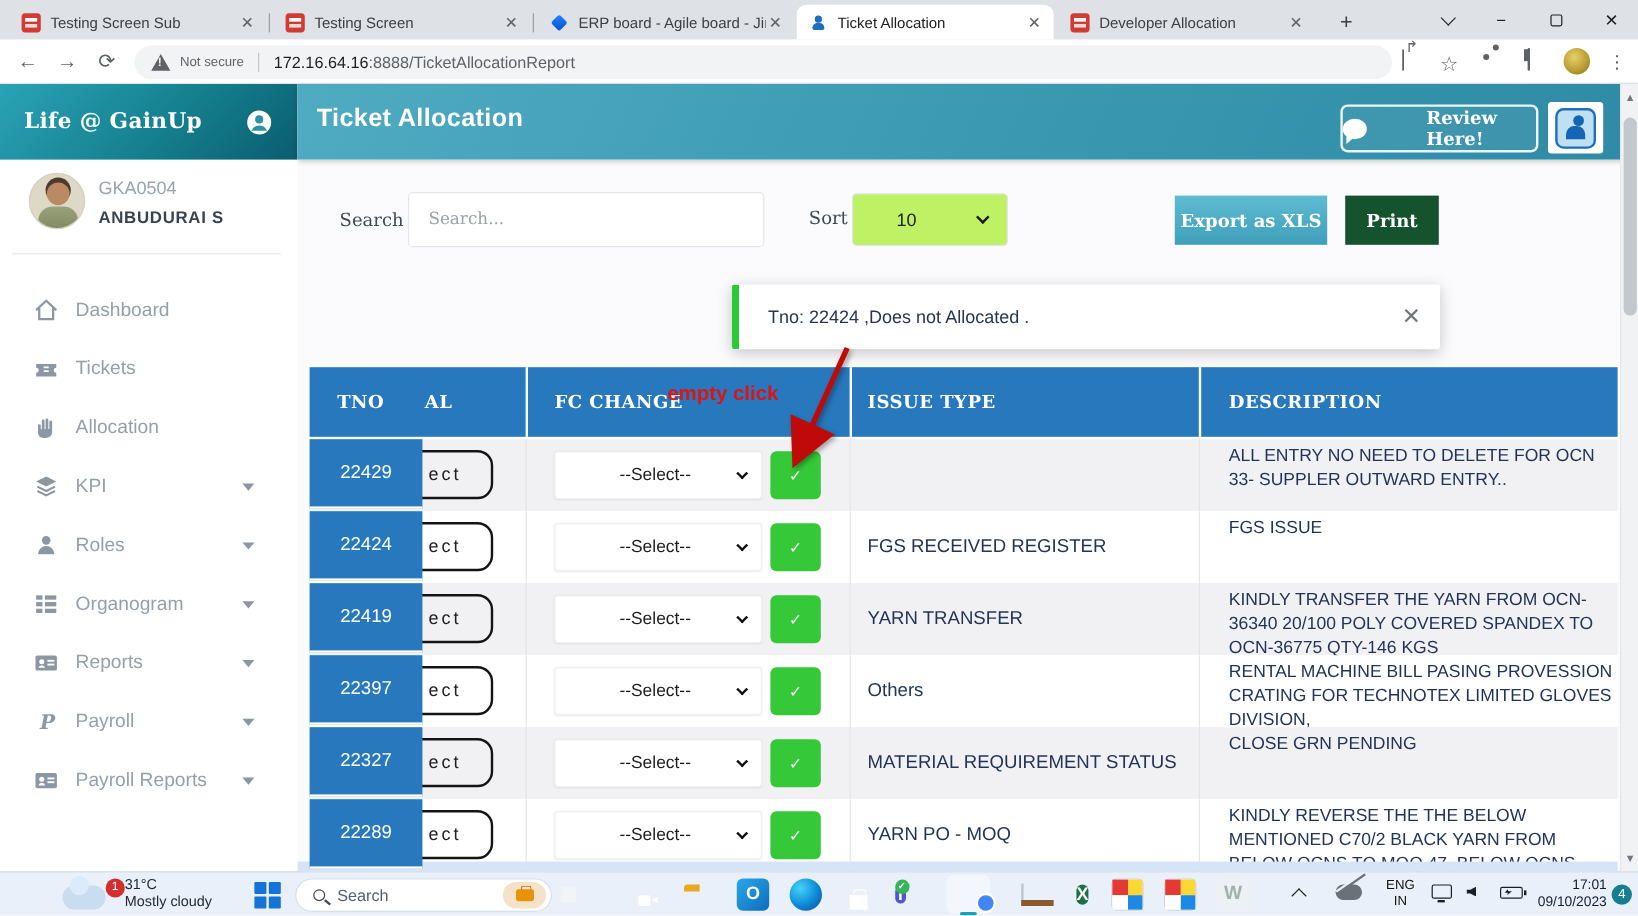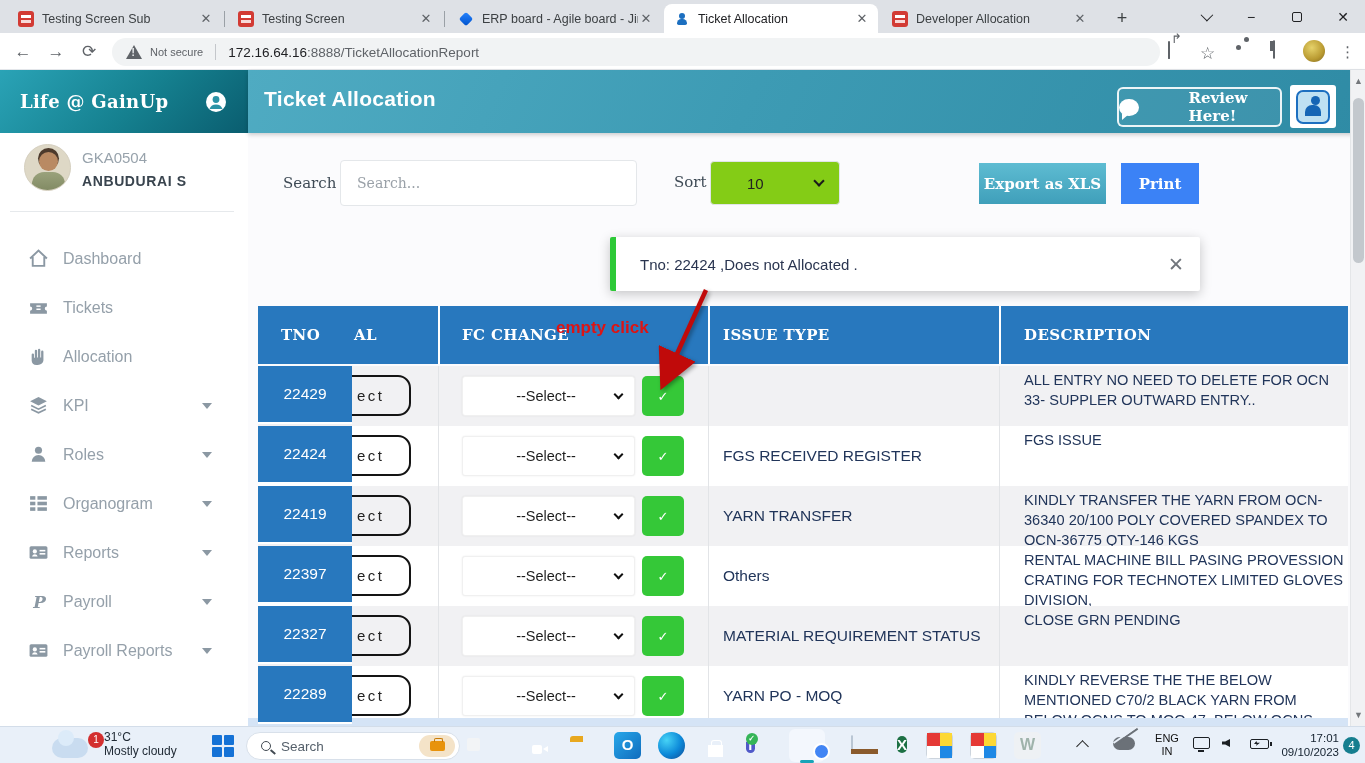--- a/index.html
+++ b/index.html
@@ -80,26 +80,26 @@
 
   
   .vscroll { position:absolute; right:0; top:0; width:15px; height:656px; background:#f1f2f4; border-left:1px solid #e4e6e8; }
   .vscroll .arr { position:absolute; left:0; width:15px; text-align:center; font-size:9px; color:#73777b; }
   .vthumb { position:absolute; left:2px; top:28px; width:11px; height:165px; background:#c3c8cd; border-radius:6px; }
 
   
   .flabel { position:absolute; font-size:15px; color:#3e4a55; }
   .search-input { position:absolute; left:92px; top:90px; width:297px; height:46px; border:1px solid #e4e7ea; border-radius:4px; background:#fff; font-family:"DejaVu Serif",serif; font-size:14px; color:#333; padding:0 16px; outline:none; }
   .search-input::placeholder { color:#9aa1a8; }
-  .sort-select { position:absolute; left:462px; top:91px; width:130px; height:44px; border:1px solid #e0e4e8; border-radius:4px; background:#84cc16; display:flex; align-items:center; }
+  .sort-select { position:absolute; left:462px; top:91px; width:130px; height:44px; border:1px solid #e0e4e8; border-radius:4px; background:#bef264; display:flex; align-items:center; }
   .sort-select .sval { margin-left:36px; font-size:15px; color:#222; flex:1; }
   .sel-chev { width:8px; height:8px; border-right:2px solid #1b1b1b; border-bottom:2px solid #1b1b1b; transform:rotate(45deg); margin-right:16px; margin-top:-4px; }
   .btn { position:absolute; border-radius:0; color:#fff; font-weight:bold; font-size:15px; display:flex; align-items:center; justify-content:center; }
   .btn-export { left:731px; top:93px; width:127px; height:41px; background:linear-gradient(180deg,#5ebcd2,#3f9fba); }
-  .btn-print { left:873px; top:93px; width:78px; height:41px; background:#3b82f6; }
+  .btn-print { left:873px; top:93px; width:78px; height:41px; background:#14532d; }
 
   
   .toast { position:absolute; left:362px; top:167px; width:590px; height:54px; background:#fff; border-left:6px solid #2dc937; border-radius:2px; box-shadow:0 3px 12px rgba(0,0,0,.22); display:flex; align-items:center; }
   .toast-msg { margin-left:24px; font-size:15px; color:#2a3550; flex:1; }
   .toast-x { margin-right:16px; font-size:19px; color:#70757c; }
 
   
   .thead { position:absolute; left:10px; top:236px; width:1090px; height:58px; background:#2878be; }
   .thcell { position:absolute; top:0; height:58px; display:flex; align-items:center; color:#fff; font-weight:bold; font-size:15px; letter-spacing:.4px; }
   .th-div { position:absolute; top:0; width:2px; height:58px; background:#fff; }

